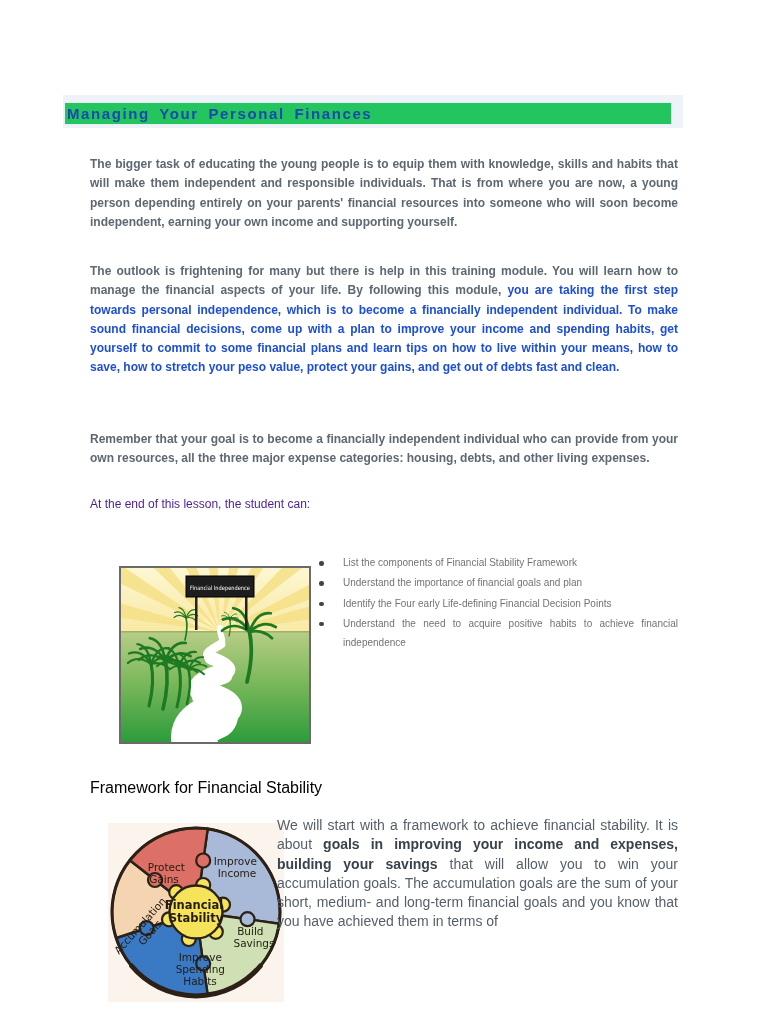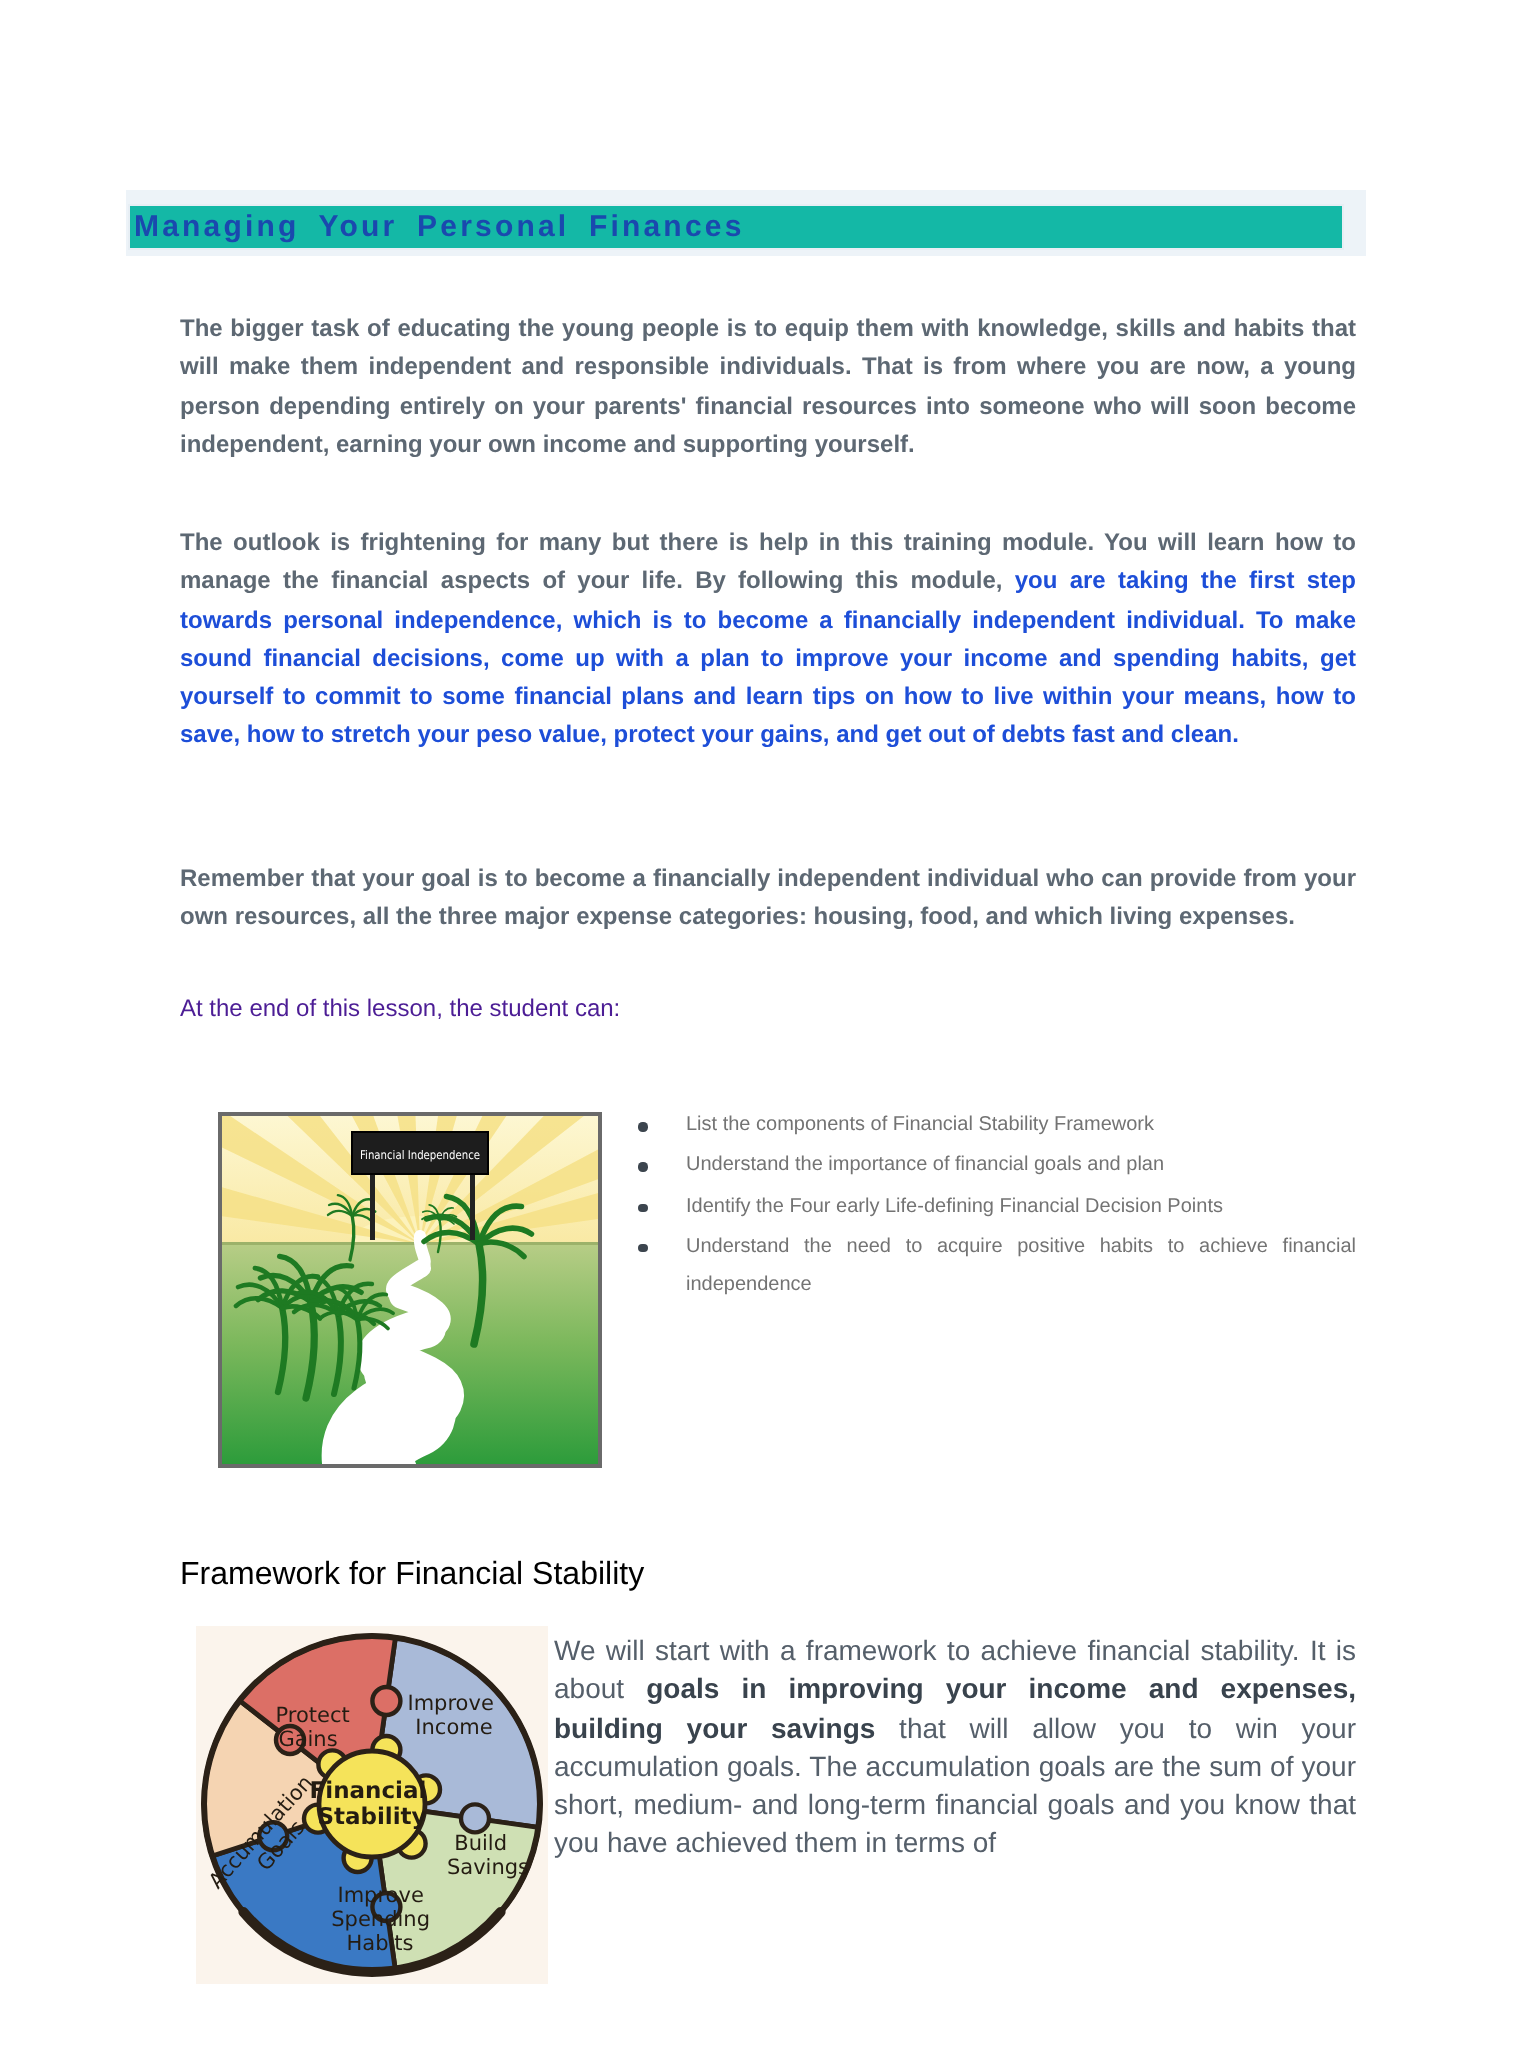--- a/index.html
+++ b/index.html
@@ -1,33 +1,33 @@
 <!DOCTYPE html>
 <html><head>
 <meta charset="utf-8">
 <style>
   html,body{margin:0;padding:0;}
   body{width:768px;height:1024px;background:#ffffff;font-family:"Liberation Sans",sans-serif;}
   .page{position:relative;width:768px;height:1024px;background:#fff;overflow:hidden;}
 
   .title-box{position:absolute;left:63px;top:95px;width:620px;height:33px;background:#edf3f8;box-sizing:border-box;}
-  .title-inner{position:absolute;left:1px;top:7px;right:11px;bottom:3px;background:#14b8a6;border:1px solid #e7eef4;display:flex;align-items:center;}
+  .title-inner{position:absolute;left:1px;top:7px;right:11px;bottom:3px;background:#22c55e;border:1px solid #e7eef4;display:flex;align-items:center;}
   .title-text{margin:0;padding-left:2px;font-size:15px;font-weight:bold;color:#1a49ae;letter-spacing:1.6px;word-spacing:4px;line-height:1;}
 
   p.body{position:absolute;left:90px;width:588px;margin:0;font-size:12px;line-height:19.3px;color:#5d6873;text-align:justify;font-weight:bold;}
   p.body strong, .bold{color:#1d4ed8;}
   .p1{top:155px;}
   .p2{top:262px;}
   .p3{top:430px;}
 
   .unit{position:absolute;left:90px;top:495px;width:588px;}
   .unit-heading{margin:0;font-size:16px;line-height:19.3px;font-weight:bold;color:#434e58;}
   .unit-lead{margin:0;font-size:12px;line-height:19.3px;color:#4c1d95;}
 
-  figure{margin:8px;padding:0;}
+  figure{margin:18px;padding:0;}
   .road-figure{position:absolute;left:101px;top:548px;width:192px;height:178px;}
   .puzzle-figure{position:absolute;left:90px;top:805px;width:176px;height:179px;}
 
   .objectives{position:absolute;left:316px;top:553px;width:362px;margin:0;padding:0;list-style:none;}
   .objectives li{position:relative;padding-left:27px;font-size:10px;line-height:19.3px;color:#737373;text-align:justify;}
   .objectives li + li{margin-top:1px;}
   .dot{position:absolute;left:3px;top:8px;width:4.5px;height:4.5px;border-radius:50%;background:#3c454e;}
 
   .framework-label{position:absolute;left:90px;top:778px;margin:0;font-size:16px;line-height:19.3px;color:#000000;}
   .framework-para{position:absolute;left:277px;top:816px;width:401px;margin:0;font-size:14px;line-height:19.3px;color:#555f6a;text-align:justify;}
@@ -43,21 +43,21 @@
   <div class="title-box">
     <div class="title-inner">
       <h1 class="title-text">Managing Your Personal Finances</h1>
     </div>
   </div>
 
   <p class="body p1">The bigger task of educating the young people is to equip them with knowledge, skills and habits that will make them independent and responsible individuals. That is from where you are now, a young person depending entirely on your parents' financial resources into someone who will soon become independent, earning your own income and supporting yourself.</p>
 
   <p class="body p2"><span>The outlook is frightening for many but there is help in this training module. You will learn how to manage the financial aspects of your life. By following this module, </span><strong>you are taking the first step towards personal independence, which is to become a financially independent individual. To make sound financial decisions, come up with a plan to improve your income and spending habits, get yourself to commit to some financial plans and learn tips on how to live within your means, how to save, how to stretch your peso value, protect your gains, and get out of debts fast and clean.</strong></p>
 
-  <p class="body p3">Remember that your goal is to become a financially independent individual who can provide from your own resources, all the three major expense categories: housing, food, and which living expenses.</p>
+  <p class="body p3">Remember that your goal is to become a financially independent individual who can provide from your own resources, all the three major expense categories: housing, debts, and other living expenses.</p>
 
   <div class="unit">
     <p class="unit-lead">At the end of this lesson, the student can:</p>
   </div>
 
   <figure class="road-figure">
     <svg width="192" height="178" viewBox="0 0 192 178">
       <defs>
         <linearGradient id="sky" x1="0" y1="0" x2="0" y2="1">
           <stop offset="0" stop-color="#fdf7d2"></stop>

